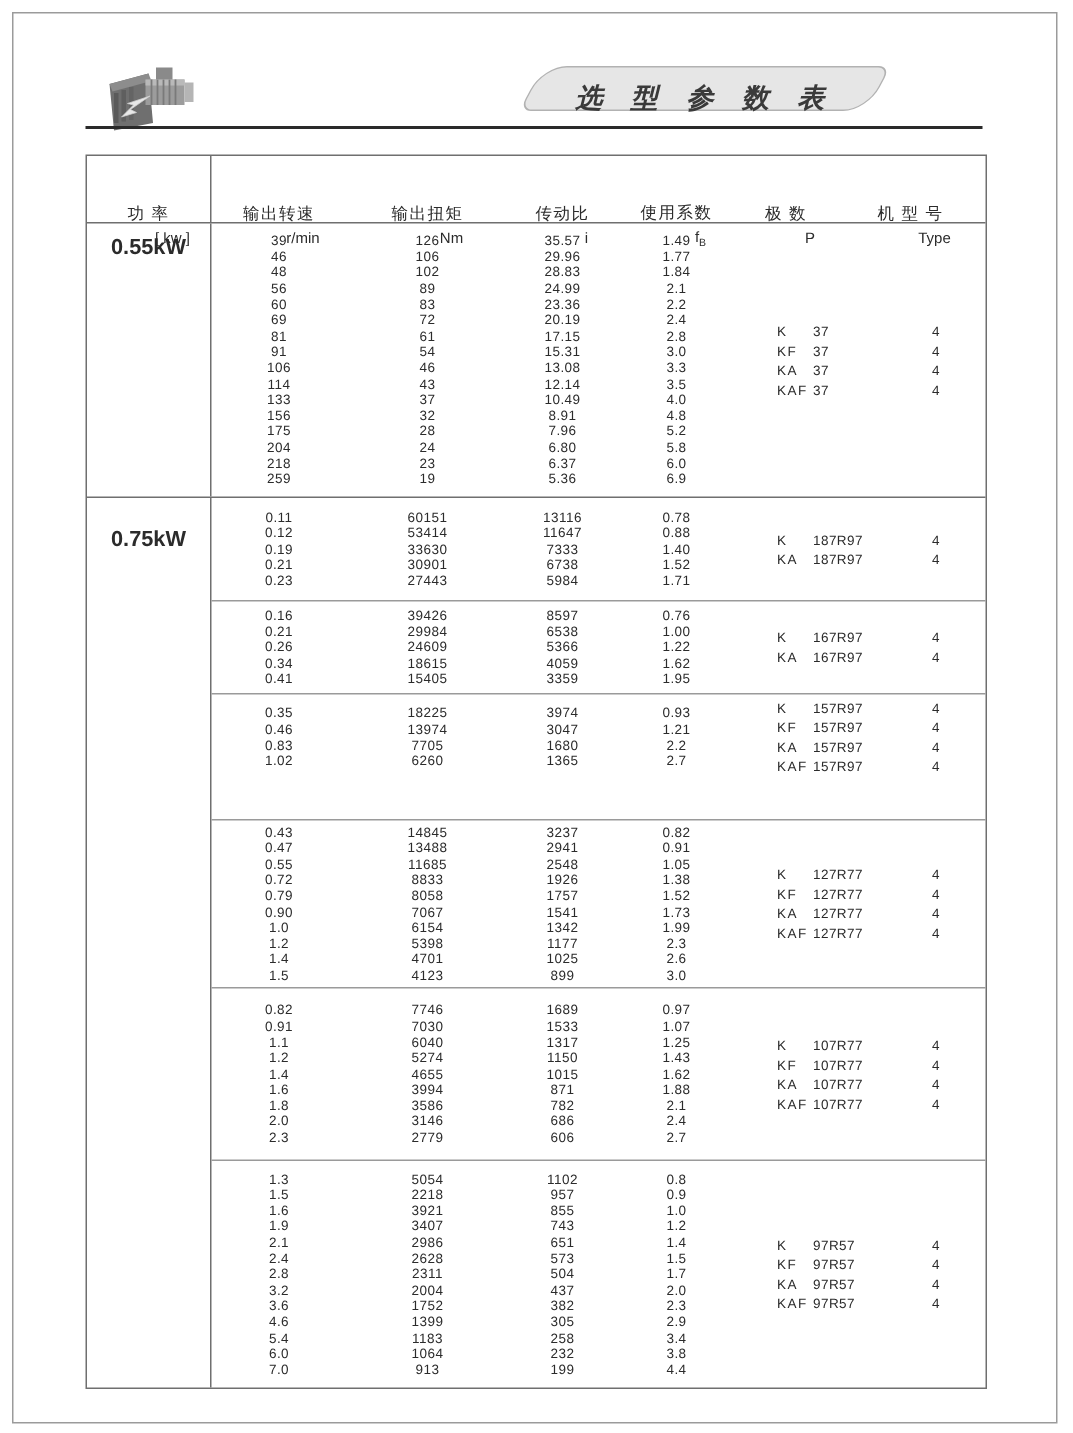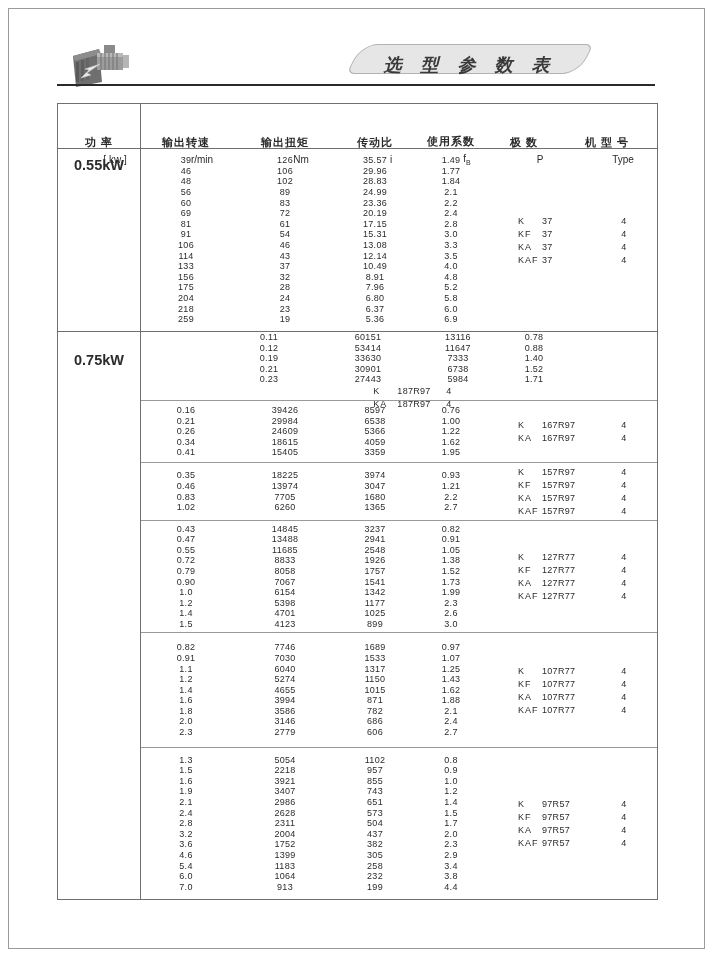--- a/index.html
+++ b/index.html
@@ -23,40 +23,40 @@
     border-radius:16px 8px 16px 8px;transform:skewX(-28deg);box-sizing:border-box;}
   .banner-text{position:absolute;left:352px;top:44px;width:236px;height:42px;
     display:flex;align-items:center;justify-content:center;
     font-style:italic;font-weight:bold;font-size:18px;letter-spacing:7px;color:#3a3a3a;}
 
   
   .sel-table{position:absolute;left:57px;top:103px;width:601px;
     border:1px solid var(--table_border);box-sizing:border-box;background:#fff;}
   .thead{display:flex;height:45px;border-bottom:1px solid var(--table_border);box-sizing:border-box;}
   .th{display:flex;flex-direction:column;justify-content:center;align-items:center;gap:4px;box-sizing:border-box;}
-  .th .l1{font-size:11px;font-weight:bold;letter-spacing:1px;margin-top:48px;}
+  .th .l1{font-size:11px;font-weight:normal;letter-spacing:1px;margin-top:48px;}
   .th .l2{font-size:10px;margin-left:32px;}
   .th .l2 sub{font-size:7px;}
   .th-power{width:83px;border-right:1px solid var(--table_border);}
   .th-speed{width:90px;}.th-torque{width:108px;}.th-ratio{width:72px;}
   .th-factor{width:80px;}.th-type{width:100px;}.th-poles{flex:1;}
 
   .section{display:flex;}
   .section + .section{border-top:1px solid var(--table_border);}
   .power-cell{width:83px;flex-shrink:0;border-right:1px solid var(--table_border);
     box-sizing:border-box;text-align:center;font-weight:bold;font-size:14.5px;padding-top:8px;}
   #tbody .section:nth-child(2) .power-cell{padding-top:20px;}
   .blocks{flex:1;display:flex;flex-direction:column;}
   .block{display:flex;align-items:center;box-sizing:border-box;}
   .block + .block{border-top:1px solid var(--subline);}
   #tbody .section:nth-child(1) .block{height:182px;}
-  #tbody .section:nth-child(2) .block:nth-child(1){height:68px;flex-direction:column;}
+  #tbody .section:nth-child(2) .block:nth-child(1){height:68px;}
   #tbody .section:nth-child(2) .block:nth-child(2){height:62px;}
   #tbody .section:nth-child(2) .block:nth-child(3){height:58px;}
-  #tbody .section:nth-child(2) .block:nth-child(4){height:112px;}
+  #tbody .section:nth-child(2) .block:nth-child(4){height:112px;margin-top:26px;}
   #tbody .section:nth-child(2) .block:nth-child(5){height:115px;}
   #tbody .section:nth-child(2) .block:nth-child(6){height:152px;}
 
   .rows{width:350px;display:flex;flex-direction:column;}
   .row{display:flex;height:10.6px;line-height:10.6px;font-size:9px;letter-spacing:.3px;}
   .c{text-align:center;box-sizing:border-box;}
   .c-speed{width:90px;}.c-torque{width:108px;}.c-ratio{width:72px;}.c-fb{width:80px;}
 
   .types{flex:1;display:flex;flex-direction:column;}
   .type-row{display:flex;align-items:center;height:13px;font-size:9px;letter-spacing:.3px;}

